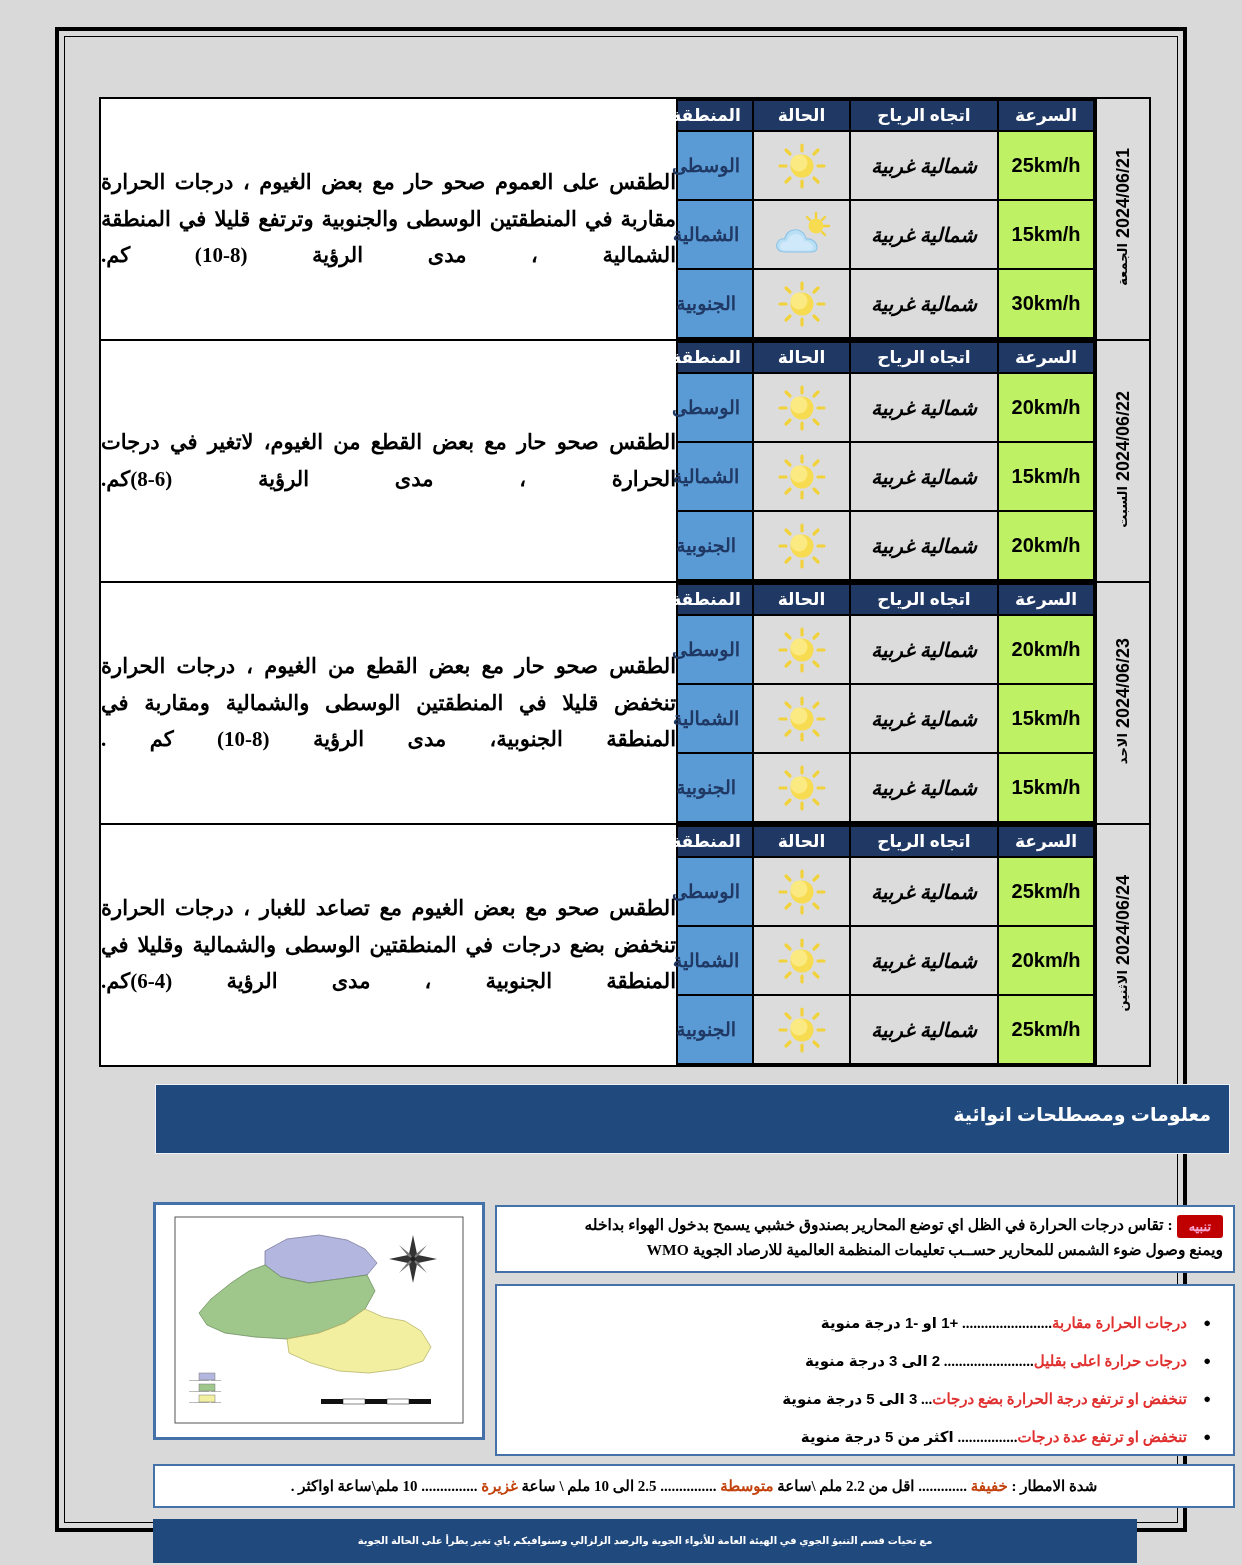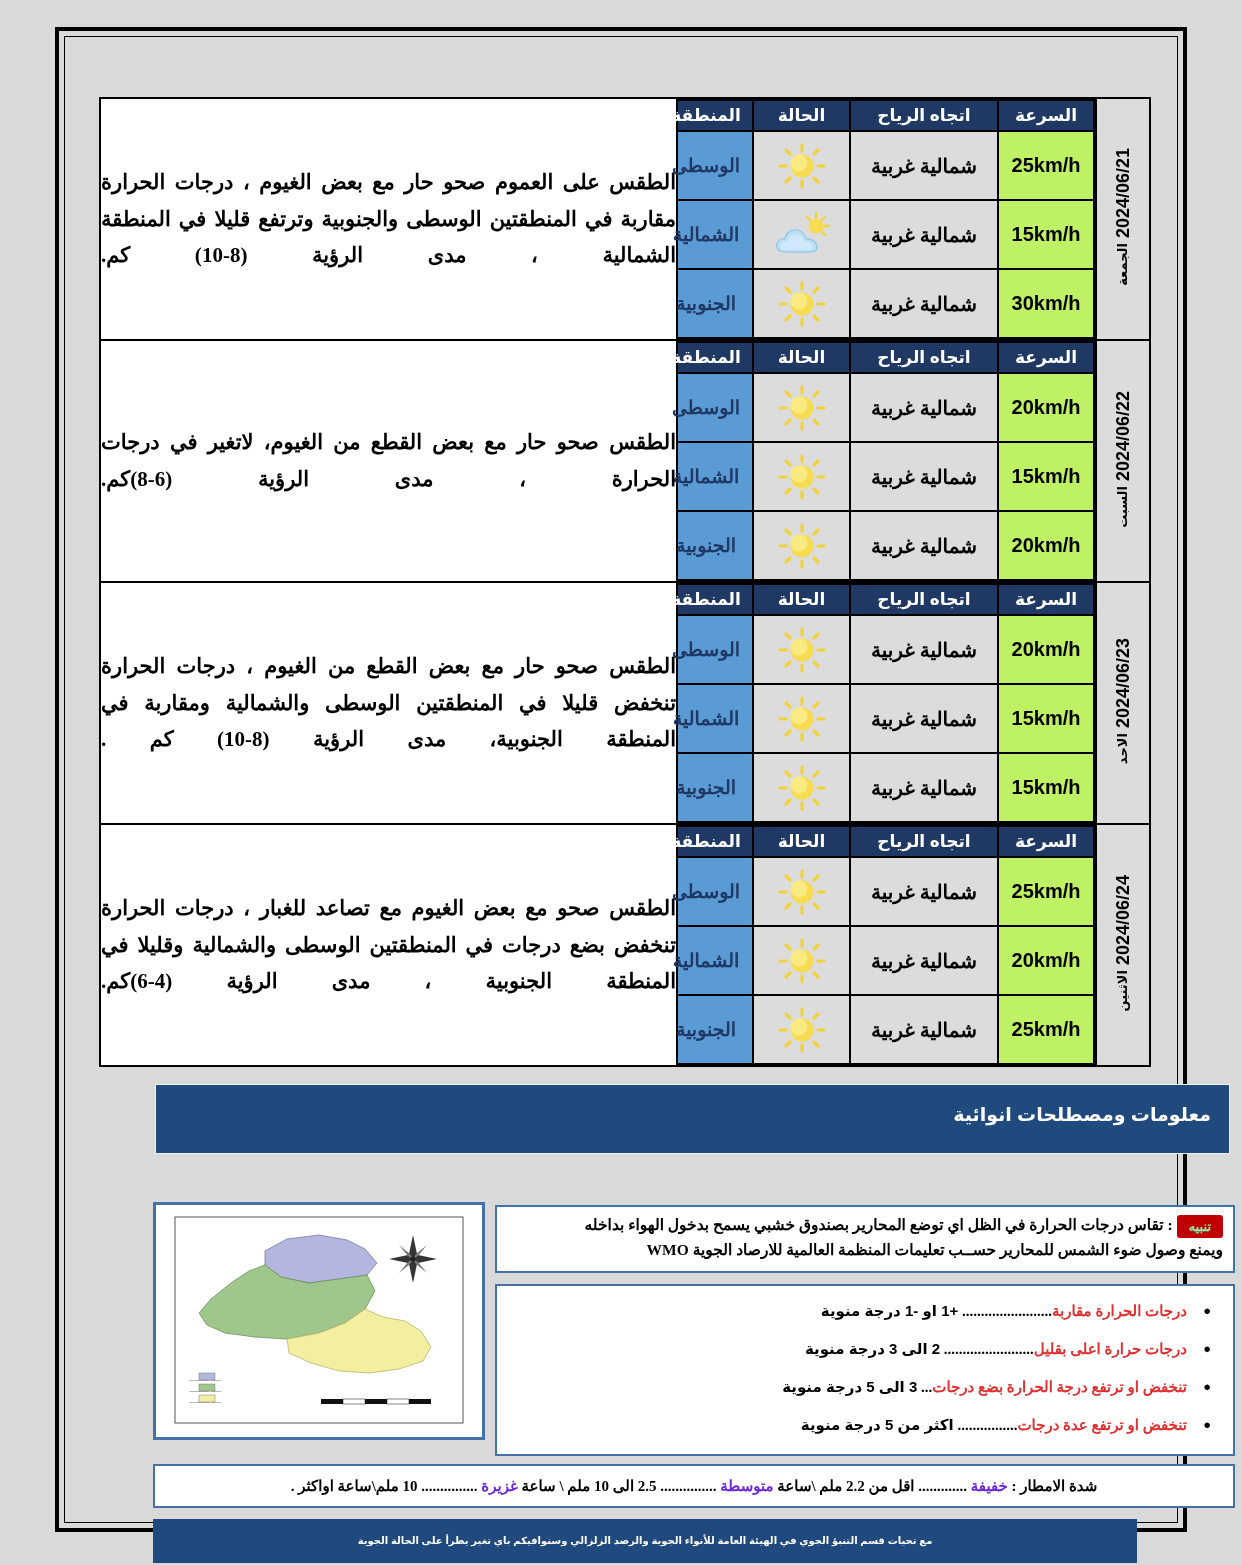--- a/index.html
+++ b/index.html
@@ -53,21 +53,21 @@
   .col-state{width:97px;}
   .col-region{width:94px;}
 
   .cell-region{
     background:#5b9bd5;color:#1f3864;text-align:center;
     font-size:19px;font-weight:bold;height:67px;
   }
   .cell-state{background:#dcdcdc;text-align:center;height:67px;}
   .cell-dir{
     background:#dcdcdc;color:#000;text-align:center;
-    font-size:20px;font-weight:bold;height:67px;
+    font-size:20px;font-weight:bold;height:67px;font-style:italic;
   }
   .cell-speed{
     background:#bef264;color:#000;text-align:center;
     font-size:20px;font-weight:bold;height:67px;
     font-family:"Liberation Sans","DejaVu Sans",sans-serif;direction:ltr;
   }
 
   
   .wx{display:inline-block;position:relative;width:62px;height:50px;vertical-align:middle;}
   .wx svg{display:block;width:62px;height:50px;}
@@ -94,29 +94,29 @@
   .notice{
     position:absolute;left:430px;top:1168px;width:740px;height:68px;
     background:#fff;border:2px solid #4472a8;box-sizing:border-box;
     padding:6px 10px 0 10px;
   }
   .notice-txt{
     font-size:15.5px;font-weight:bold;line-height:1.5;color:#000;
     text-align:right;
   }
   .badge{
-    display:inline-block;background:#c00000;color:#86efac;
+    display:inline-block;background:#c00000;color:#f9a8d4;
     font-size:13px;font-weight:bold;padding:2px 12px;border-radius:3px;
     vertical-align:middle;margin-left:4px;
   }
 
   .legend{
     position:absolute;left:430px;top:1247px;width:740px;height:172px;
     background:#fff;border:2px solid #4472a8;box-sizing:border-box;
-    padding:8px 22px 0 10px;
+    padding:20px 22px 0 10px;
   }
   .legend ul{margin:0;padding:0;list-style:none;}
   .legend li{
     position:relative;height:38px;line-height:34px;
     font-size:15px;font-weight:bold;text-align:right;
     padding-right:24px;color:#000;
   }
   .legend li:before{
     content:"\25CF";position:absolute;right:0;top:0;
     font-size:13px;color:#000;
@@ -124,21 +124,21 @@
   .legend .red{color:#e03030;}
   .legend .dots{color:#000;letter-spacing:1px;}
   .legend .num{font-family:"Liberation Sans","DejaVu Sans",sans-serif;}
 
   .rain{
     position:absolute;left:88px;top:1427px;width:1082px;height:44px;
     background:#fff;border:2px solid #4472a8;box-sizing:border-box;
     text-align:center;font-size:15px;font-weight:bold;line-height:40px;
     color:#000;white-space:nowrap;
   }
-  .rain .red{color:#6d28d9;}
+  .rain .red{color:#c2410c;}
 
   .footer{
     position:absolute;left:88px;top:1482px;width:984px;height:44px;
     background:#20497e;box-sizing:border-box;
     text-align:center;line-height:44px;
     color:#fff;font-size:10px;font-weight:bold;
     font-family:"Liberation Sans","DejaVu Sans",sans-serif;
   }
 </style>
 </head>

